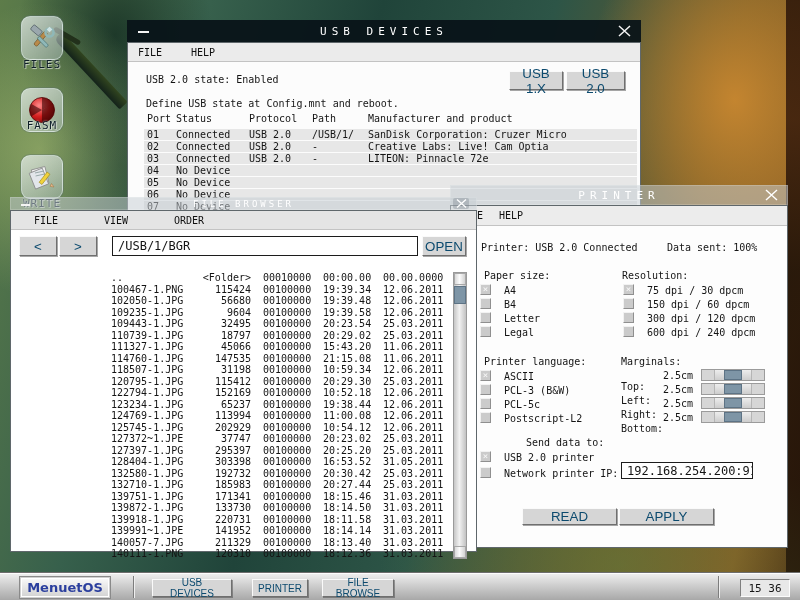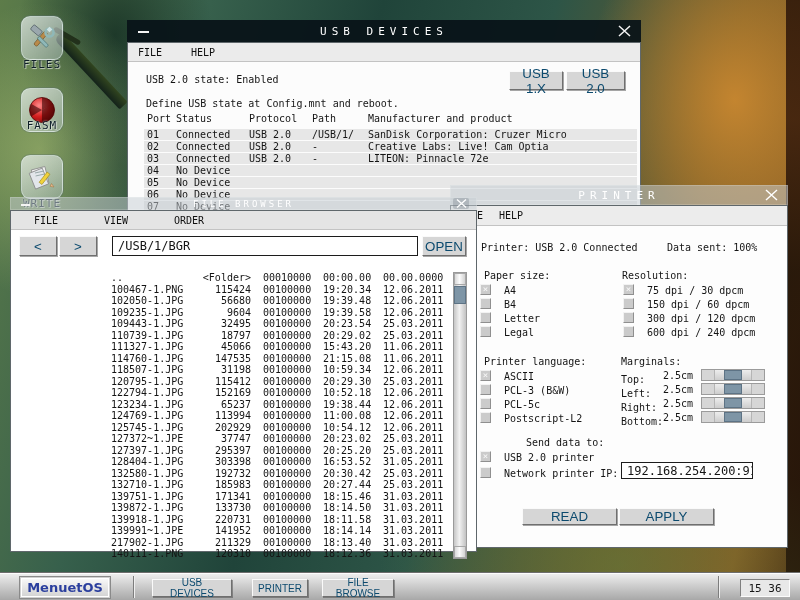--- a/index.html
+++ b/index.html
@@ -63,21 +63,21 @@
   
   .cb{position:absolute;width:11px;height:11px;background:#cbcbcb;border-top:1px solid #f2f2f2;border-left:1px solid #f2f2f2;
     border-right:1px solid #8f8f8f;border-bottom:1px solid #8f8f8f;box-sizing:border-box;font-size:9px;line-height:9px;
     color:#f8f8f8;text-align:center;}
   .cb.checked::after{content:"×";}
   .popt{position:relative;height:14px;}
   .popt .plab{position:absolute;left:24px;top:1px;white-space:pre;}
   .popt .cb{left:0;top:0;}
   .optcol{position:absolute;}
   .mrow{position:relative;height:14px;}
-  .mlab{position:absolute;left:0;top:5px;}
+  .mlab{position:absolute;left:0;top:12px;}
   .mval{position:absolute;left:42px;top:1px;}
   .slider{position:absolute;left:80px;top:0;width:64px;height:12px;background:linear-gradient(180deg,#ededed,#cdcdcd);
     border:1px solid #9b9b9b;box-sizing:border-box;}
   .slider .seg{position:absolute;top:0;bottom:0;width:12px;background:#d6d6d6;border-right:1px solid #b5b5b5;}
   .slider .seg.r{right:0;border-right:none;border-left:1px solid #b5b5b5;}
   .slider .thumb{position:absolute;left:22px;top:0;bottom:0;width:18px;background:#7e95a6;border:1px solid #5d7385;box-sizing:border-box;}
   .field{position:absolute;background:#fff;border:1px solid #1c1c1c;box-sizing:border-box;
     font-family:"DejaVu Sans Mono",monospace;font-size:12px;color:#141414;padding:0 0 0 5px;outline:none;}
 
   
@@ -410,21 +410,21 @@
             <span class="fc1">&lt;Folder&gt;</span>
             <span class="fc2">00010000</span>
             <span class="fc3">00:00.00</span>
             <span class="fc4">00.00.0000</span>
           </div>
 
           <div class="frow">
             <span class="fc0">100467-1.PNG</span>
             <span class="fc1">115424</span>
             <span class="fc2">00100000</span>
-            <span class="fc3">19:20.34</span>
+            <span class="fc3">19:39.34</span>
             <span class="fc4">12.06.2011</span>
           </div>
 
           <div class="frow">
             <span class="fc0">102050-1.JPG</span>
             <span class="fc1">56680</span>
             <span class="fc2">00100000</span>
             <span class="fc3">19:39.48</span>
             <span class="fc4">12.06.2011</span>
           </div>
@@ -583,21 +583,21 @@
 
           <div class="frow">
             <span class="fc0">139991~1.JPE</span>
             <span class="fc1">141952</span>
             <span class="fc2">00100000</span>
             <span class="fc3">18:14.14</span>
             <span class="fc4">31.03.2011</span>
           </div>
 
           <div class="frow">
-            <span class="fc0">217902-1.JPG</span>
+            <span class="fc0">140057-7.JPG</span>
             <span class="fc1">211329</span>
             <span class="fc2">00100000</span>
             <span class="fc3">18:13.40</span>
             <span class="fc4">31.03.2011</span>
           </div>
 
           <div class="frow">
             <span class="fc0">140111-1.PNG</span>
             <span class="fc1">120310</span>
             <span class="fc2">00100000</span>

